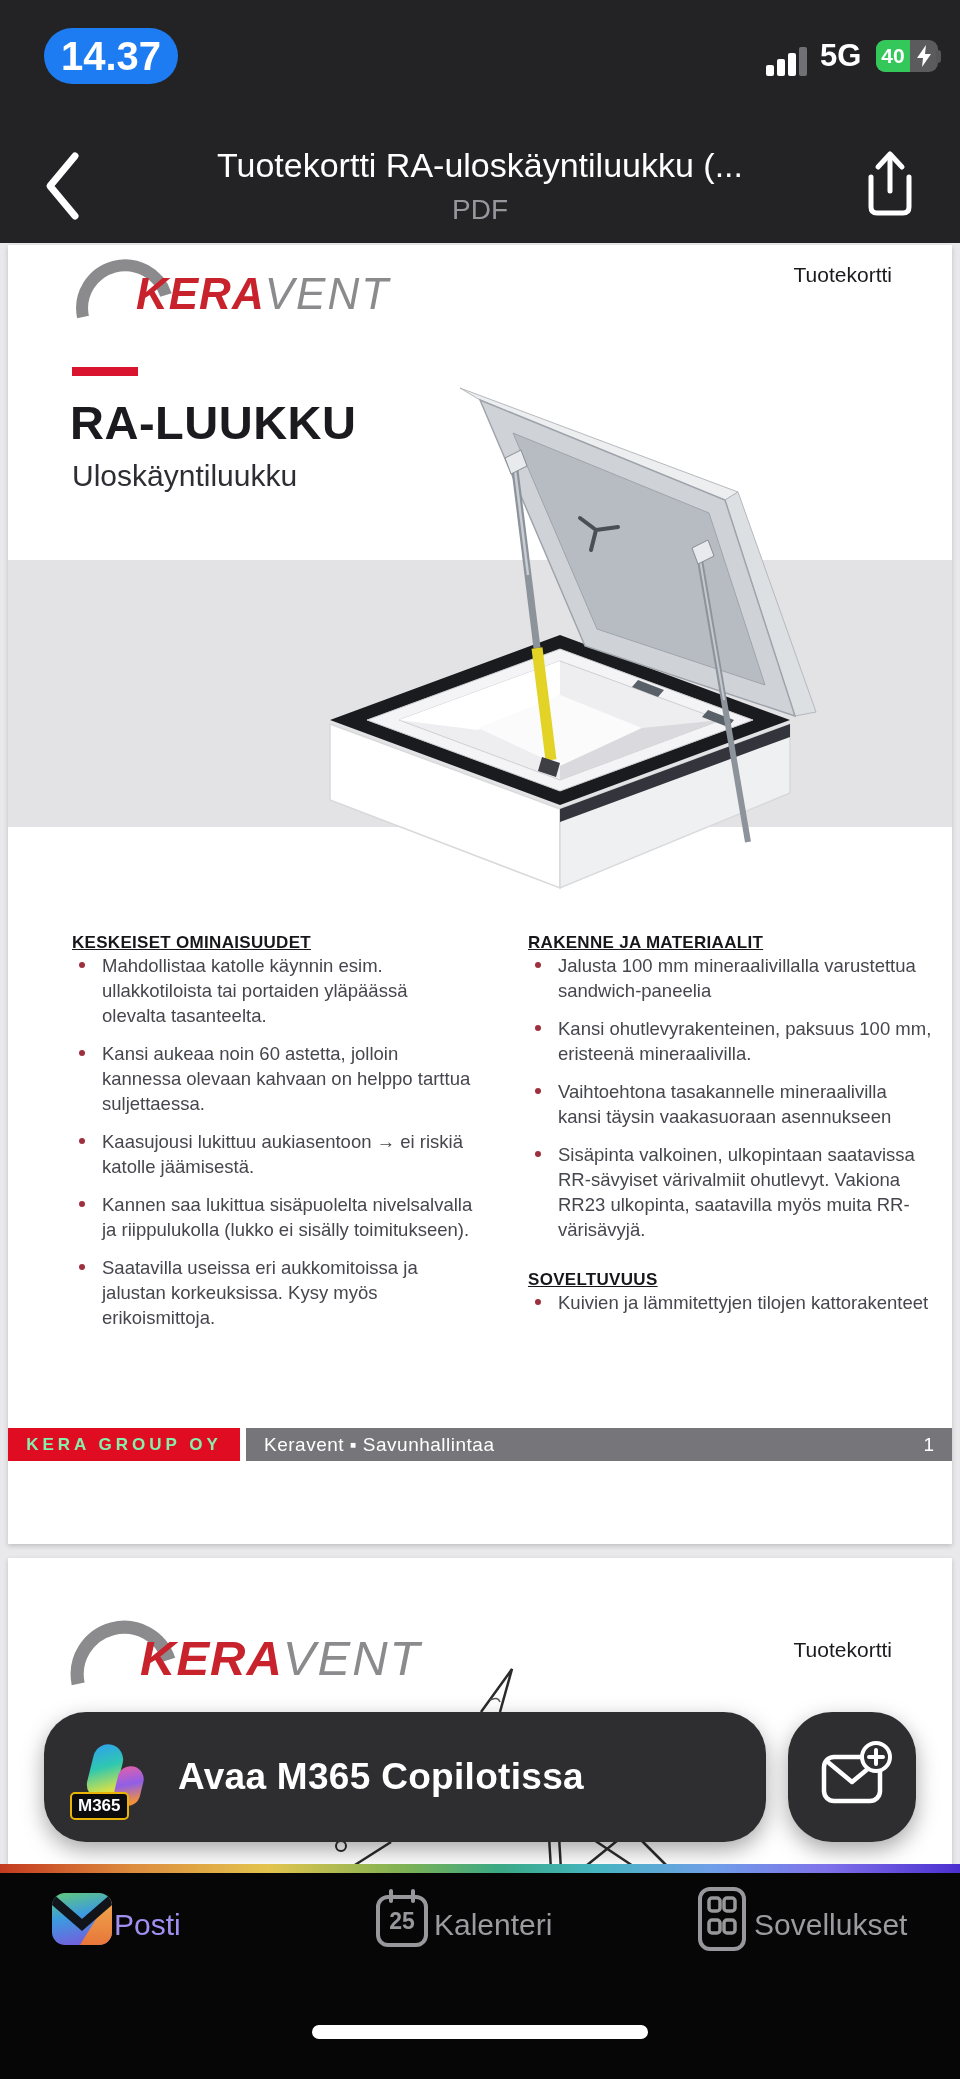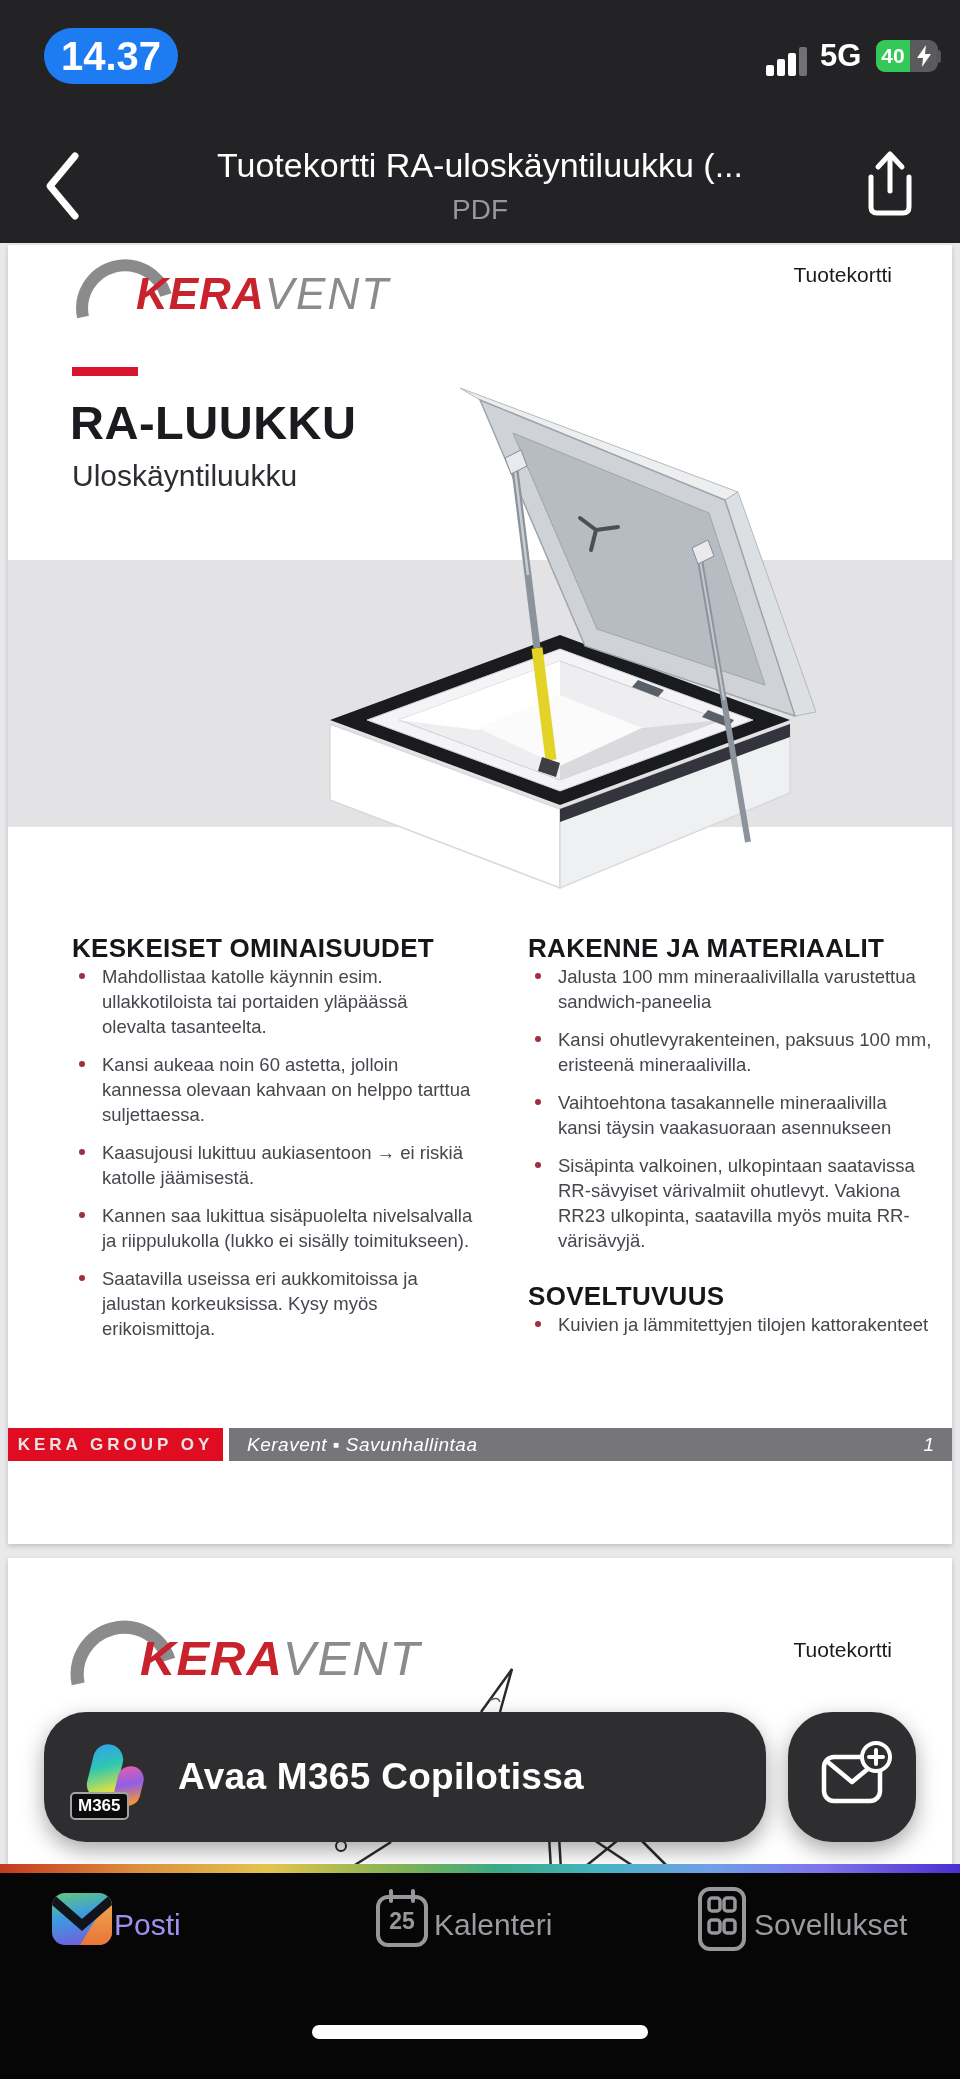--- a/index.html
+++ b/index.html
@@ -38,40 +38,40 @@
   .logo2 .kv-kera, .logo2 .kv-vent { font-size:49px; }
   .doc-label { position:absolute; font-size:21px; color:#1a1a1e; }
   .red-dash { position:absolute; left:64px; top:122px; width:66px; height:9px; background:#d8142f; }
   .p1-title { position:absolute; left:62px; top:150px; font-size:47px; font-weight:800; letter-spacing:0.5px; color:#1b1b1f; }
   .p1-sub { position:absolute; left:64px; top:214px; font-size:30px; font-weight:400; color:#2d2d33; }
   .band { position:absolute; left:0; top:315px; width:944px; height:267px; background:#e3e3e5; }
   .hatch { position:absolute; left:0; top:135px; width:944px; height:530px; }
   .col { position:absolute; top:688px; }
   .col-left { left:64px; width:404px; }
   .col-right { left:520px; width:404px; }
-  .sec-h { font-size:26px; font-weight:700; letter-spacing:0.3px; color:#17171b; }
+  .sec-h { font-size:17px; font-weight:700; letter-spacing:0.3px; color:#17171b;text-decoration:underline; }
   ul.bullets { list-style:none; }
   ul.bullets li { position:relative; padding-left:30px; margin-bottom:13px;
     font-size:18.5px; line-height:25px; color:#46464e; }
   ul.bullets li .dot { position:absolute; left:7px; top:9px; width:6px; height:6px; border-radius:50%; background:#9e2f3e; }
   .suit-h { margin-top:28px; }
   .pdf-footer { position:absolute; left:0; top:1183px; width:944px; height:33px; display:flex; }
-  .f-red { width:215px; background:#e00d22; color:#e5e5e5; font-size:17px; font-weight:700; letter-spacing:4px;
+  .f-red { width:232px; background:#e00d22; color:#86efac; font-size:17px; font-weight:700; letter-spacing:4px;
     display:flex; align-items:center; justify-content:center; }
   .f-gap { width:6px; background:#fff; }
-  .f-gray { flex:1; background:#76767a; color:#fff; font-size:19px; display:flex; align-items:center; padding:0 18px;font-style:italic; }
+  .f-gray { flex:1; background:#76767a; color:#fff; font-size:19px; display:flex; align-items:center; padding:0 18px; }
   .f-gray .tagline { flex:1; letter-spacing:0.5px; }
   .sketch { position:absolute; }
   
   .copilot-pill { position:absolute; left:44px; top:1712px; width:722px; height:130px; background:#2e2e31;
     border-radius:42px; display:flex; align-items:center; padding:0 34px;
     box-shadow:0 8px 22px rgba(0,0,0,0.35); z-index:5; }
   .cp-icon { position:relative; width:74px; height:74px; margin-right:26px; }
   .cp-badge { position:absolute; left:-8px; bottom:-6px; background:#0c0c0e; color:#fff; font-size:17px; font-weight:700;
-    padding:2px 6px; border-radius:5px; border:2px solid #a3a3a3; }
+    padding:2px 6px; border-radius:5px; border:2px solid #eab308; }
   .cp-label { color:#fff; font-size:37px; font-weight:600; letter-spacing:0.3px; }
   .compose-btn { position:absolute; left:788px; top:1712px; width:128px; height:130px; background:#2e2e31;
     border-radius:44px; display:flex; align-items:center; justify-content:center;
     box-shadow:0 8px 22px rgba(0,0,0,0.35); z-index:5; }
   .rainbow { position:absolute; left:0; top:1864px; width:960px; height:9px; z-index:6;
     background:linear-gradient(90deg,#c43a20 0%,#dd8d3e 14%,#e3c44e 28%,#7fb254 42%,#3aa985 52%,#45b5c0 62%,#6f9fe8 74%,#7f72ea 86%,#4b2fd0 100%); }
   
   .tabbar { position:absolute; left:0; top:1873px; width:960px; height:206px; background:#060607; z-index:6; }
   .tab { position:absolute; top:14px; width:220px; display:flex; flex-direction:row; align-items:center; }
   .tab-posti { left:50px; } .tab-kalenteri { left:370px; } .tab-sovellukset { left:690px; }

